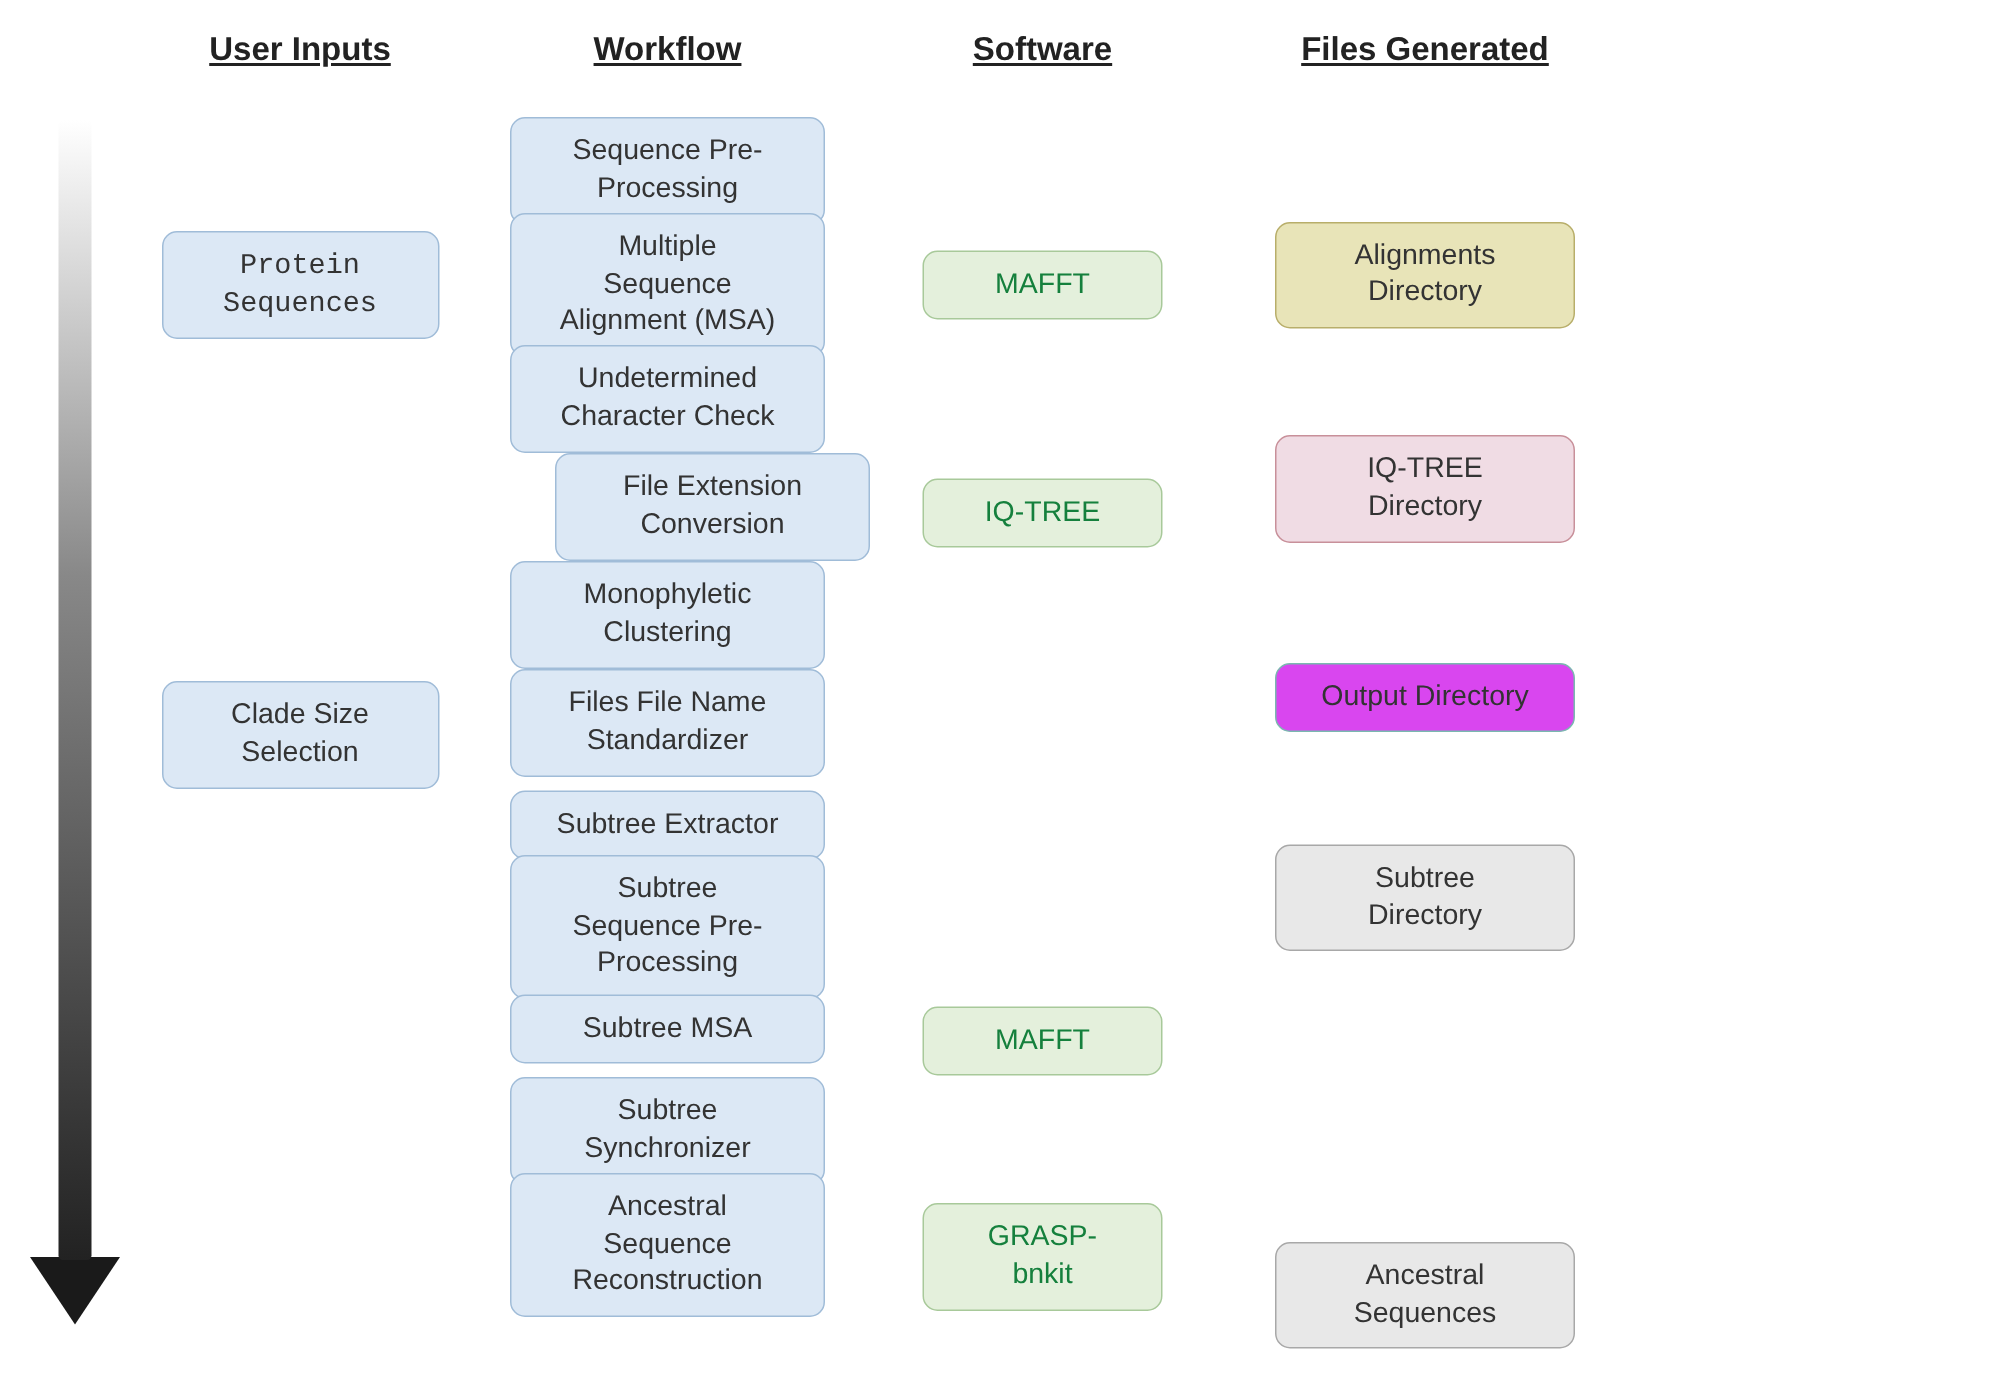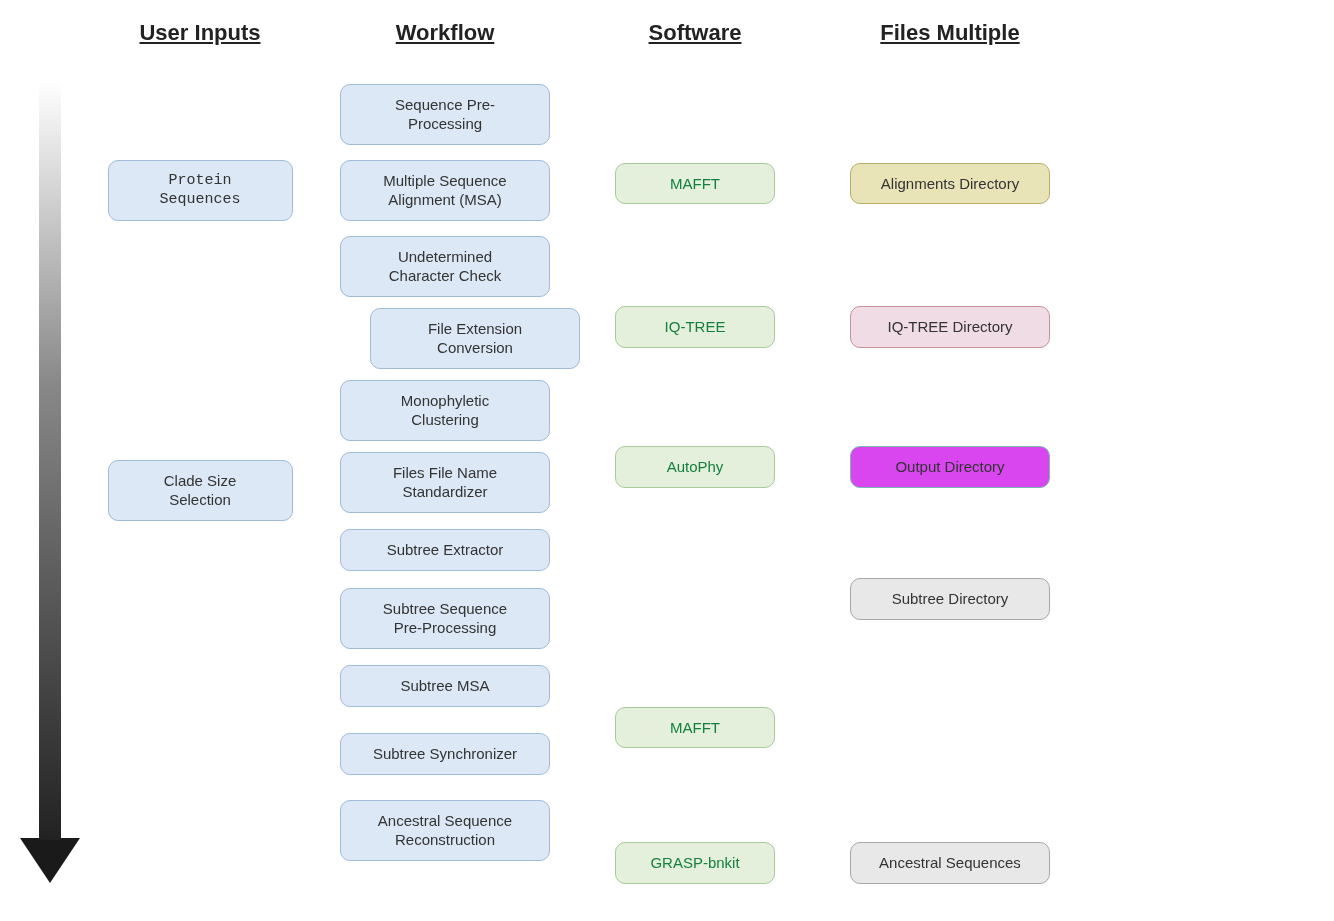--- a/index.html
+++ b/index.html
@@ -56,21 +56,21 @@
       margin-bottom: 18px;
       text-align: center;
       min-height: 40px;
     }
 
     
     .box {
       border-radius: 10px;
       padding: 10px 26px;
       text-align: center;
-      font-size: 15px;
+      font-size: 19px;
       line-height: 1.3;
       display: flex;
       align-items: center;
       justify-content: center;
     }
 
     .box-blue {
       background: #dce8f5;
       border: 1.5px solid #a0bcd8;
       color: #333;
@@ -261,43 +261,38 @@
           <span>MAFFT</span>
         </div>
       </div>
       <div class="row-item rh3"></div>
       <div class="row-item rh4">
         <div class="box box-green software-box">
           <span>IQ-TREE</span>
         </div>
       </div>
       <div class="row-item rh5"></div>
-      <div class="row-item rh6">
-        <div class="box box-green software-box">
-          <span>AutoPhy</span>
-        </div>
-      </div>
       <div class="row-item rh7"></div>
       <div class="row-item rh8"></div>
       <div class="row-item rh9"></div>
       <div class="row-item rh10">
         <div class="box box-green software-box">
           <span>MAFFT</span>
         </div>
       </div>
       <div class="row-item rh11"></div>
       <div class="row-item rh12">
         <div class="box box-green software-box">
           <span>GRASP-bnkit</span>
         </div>
       </div>
     </div>
 
     <div style="display:flex; flex-direction:column; width:280px;">
-      <div class="col-header">Files Multiple</div>
+      <div class="col-header">Files Generated</div>
 
       <div class="row-item rh1"></div>
       <div class="row-item rh2">
         <div class="box box-olive files-box">
           <span>Alignments Directory</span>
         </div>
       </div>
       <div class="row-item rh3"></div>
       <div class="row-item rh4">
         <div class="box box-pink files-box">

